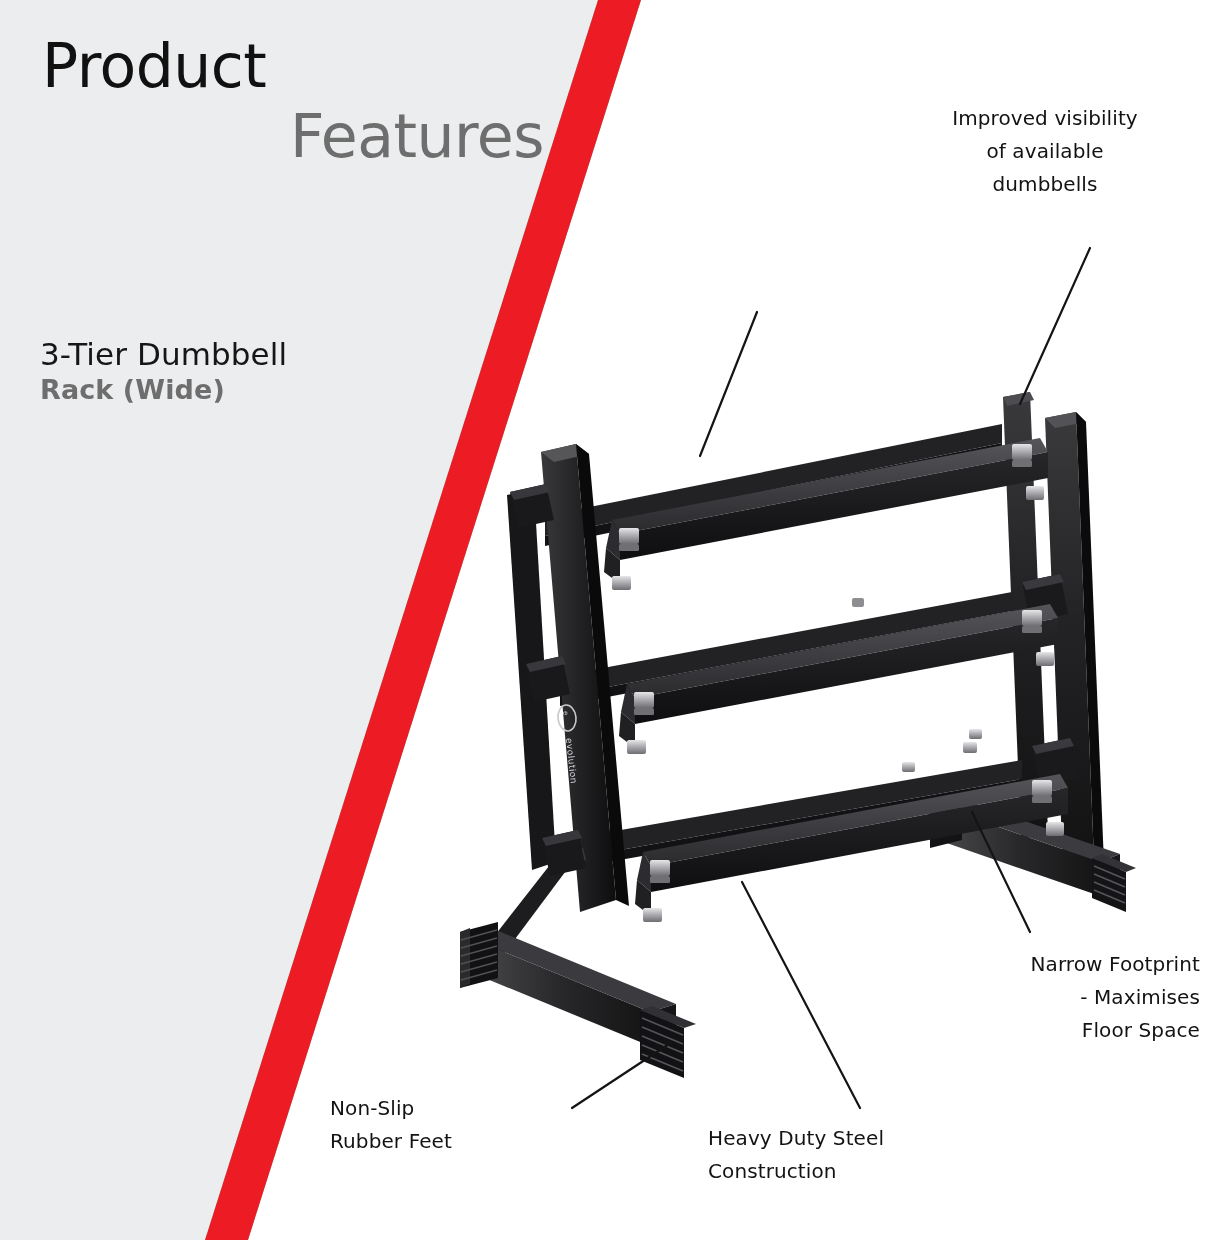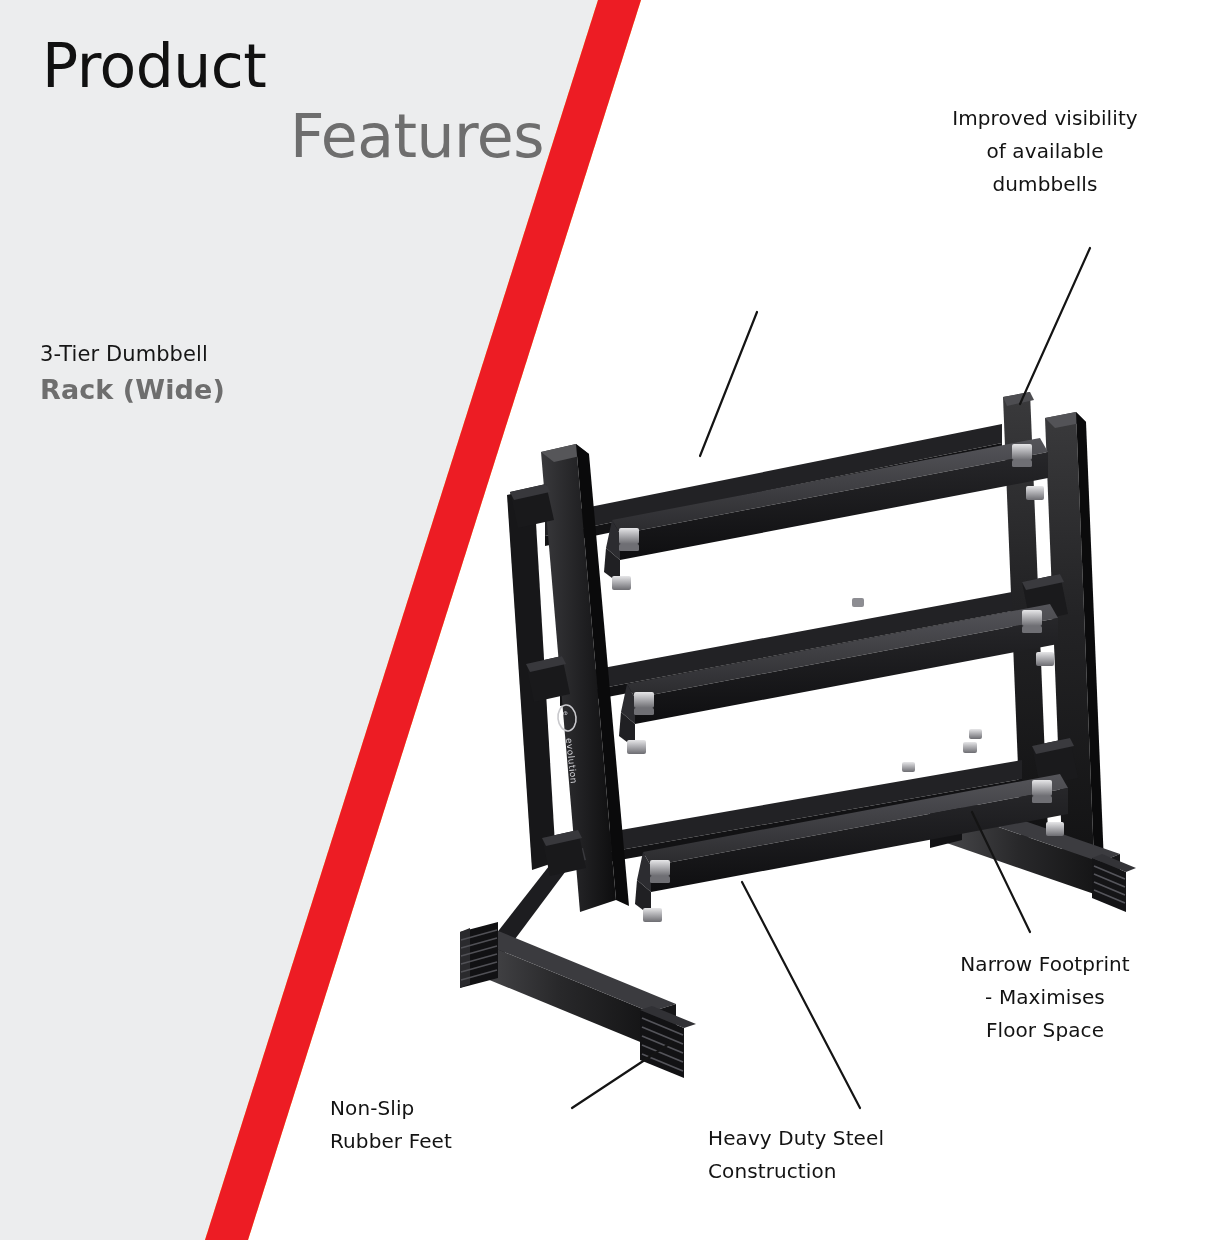--- a/index.html
+++ b/index.html
@@ -5,21 +5,21 @@
   html, body {
     margin: 0;
     padding: 0;
     background: #ffffff;
   }
   #canvas {
     position: relative;
     width: 1214px;
     height: 1240px;
     overflow: hidden;
-    background: #fde047;
+    background: #5eead4;
     font-family: "DejaVu Sans", sans-serif;
   }
   
   .bg-gray {
     position: absolute;
     inset: 0;
     background: #ecedee;
     clip-path: polygon(0 0, 598px 0, 205px 1240px, 0 1240px);
   }
   .bg-white {
@@ -63,21 +63,21 @@
   }
   
   .prodname {
     position: absolute;
     left: 40px;
     top: 336px;
     width: 400px;
   }
   .prodname .p1 {
     display: block;
-    font-size: 21px;
+    font-size: 31px;
     line-height: 36px;
     color: #161616;
     text-align: left;
     letter-spacing: 0.1px;
   }
   .prodname .p2 {
     display: block;
     font-size: 27px;
     line-height: 36px;
     color: #6e6e6e;
@@ -90,21 +90,21 @@
   .callout {
     position: absolute;
     color: #131313;
     font-size: 20px;
     line-height: 33px;
     letter-spacing: 0.1px;
     white-space: pre-line;
   }
   #callout-angled-shelves { left: 600px; top: 218px; width: 310px; text-align: center; }
   #callout-improved-visibility { left: 880px; top: 102px; width: 330px; text-align: center; }
-  #callout-narrow-footprint { left: 890px; top: 948px; width: 310px; text-align: center; }
+  #callout-narrow-footprint { left: 890px; top: 948px; width: 310px; text-align: right; }
   #callout-non-slip { left: 330px; top: 1092px; width: 270px; }
   #callout-heavy-duty { left: 708px; top: 1122px; width: 320px; text-align: left; }
 
   
   #leaders, #rack {
     position: absolute;
     left: 0; top: 0;
     width: 1214px;
     height: 1240px;
   }

